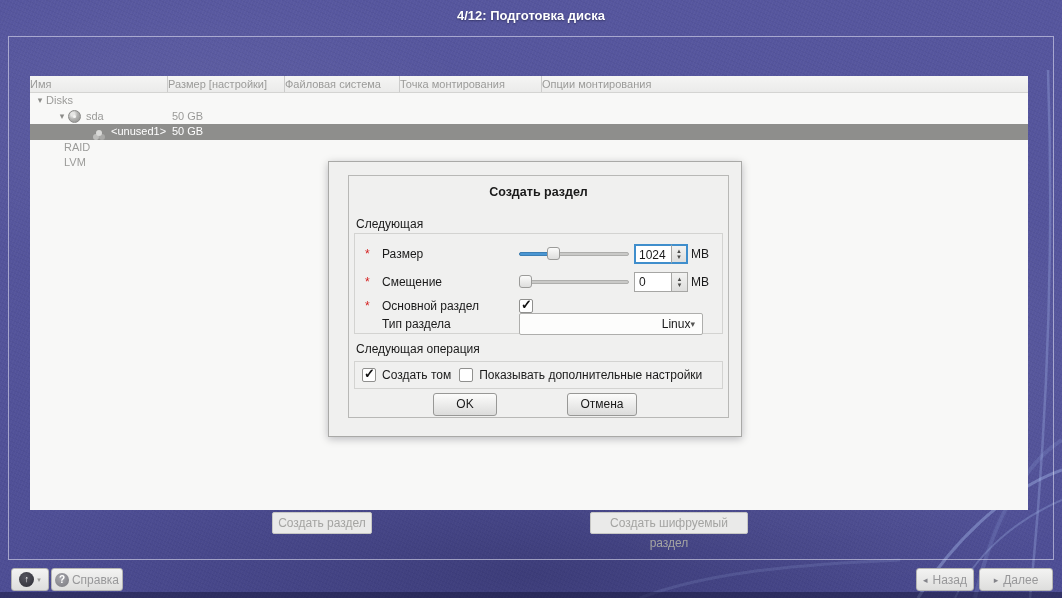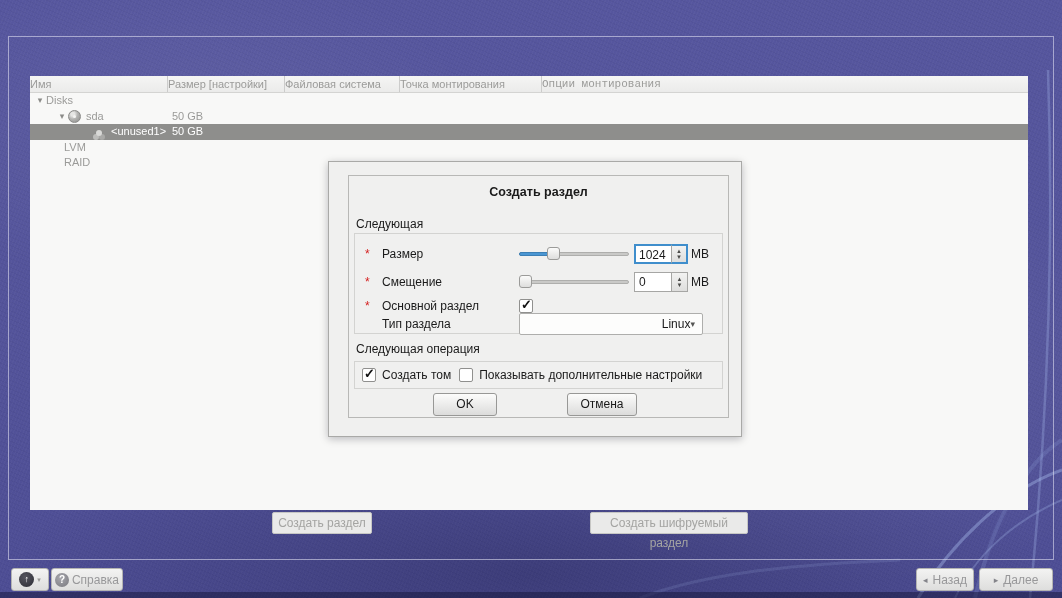--- a/index.html
+++ b/index.html
@@ -36,21 +36,21 @@
 
   
   .panel {
     position:absolute; left:30px; top:76px; width:998px; height:434px;
     background:#f8f8f7; font-size:11px; color:#9b9b99;
   }
   .thead { display:flex; height:17px; line-height:16px;
     background:linear-gradient(#f5f5f4,#ebebea);
     border-bottom:1px solid #d4d4d2; }
   .th { padding-left:0; border-right:1px solid #cccccb; overflow:hidden; white-space:nowrap; }
-  .c1 { width:138px; } .c2 { width:117px; } .c3 { width:115px; } .c4 { width:142px; } .c5 { flex:1; border-right:none;font-family:Liberation Mono, monospace; }
+  .c1 { width:138px; } .c2 { width:117px; } .c3 { width:115px; } .c4 { width:142px; } .c5 { flex:1; border-right:none; }
   .trow { display:flex; height:15.5px; line-height:15.5px; white-space:nowrap; cursor:default; }
   .trow .cell { display:flex; align-items:center; overflow:hidden; }
   .trow.sel { background:#8e8e8c; color:#ffffff; }
   .exp { display:inline-block; width:12px; font-size:9px; color:#8b8b89; text-align:center; flex:none; }
   .pad4 { padding-left:4px; } .pad26 { padding-left:26px; } .pad62 { padding-left:62px; } .pad34 { padding-left:34px; }
   .icon-disk {
     display:inline-block; flex:none; width:13px; height:13px; margin-right:5px; border-radius:50%;
     background:radial-gradient(circle at 35% 30%, #e6e6e4 0 18%, #b5b5b3 45%, #8c8c8a 100%);
     border:1px solid #8a8a88; position:relative;
   }
@@ -139,20 +139,21 @@
 <div class="screen">
 
   <svg class="swirls" viewBox="0 0 1062 598">
     <path d="M 1048 70 C 1054 250, 1048 420, 1030 598" fill="none" stroke="rgba(170,190,238,0.30)" stroke-width="2.5"></path>
     <path d="M 1062 470 C 1005 490, 950 545, 918 598" fill="none" stroke="rgba(170,190,238,0.40)" stroke-width="3"></path>
     <path d="M 1062 500 C 1015 520, 975 555, 955 598" fill="none" stroke="rgba(170,190,238,0.28)" stroke-width="2"></path>
     <path d="M 1062 440 C 1030 460, 995 510, 975 598" fill="none" stroke="rgba(150,170,225,0.20)" stroke-width="4"></path>
     <path d="M 640 598 C 700 575, 780 565, 900 560" fill="none" stroke="rgba(170,190,238,0.15)" stroke-width="3"></path>
   </svg>
 
+  <div class="titlebar">4/12: Подготовка диска</div>
 
   <div class="frame"></div>
 
   <div class="panel">
     <div class="thead">
       <div class="th c1">Имя</div>
       <div class="th c2">Размер [настройки]</div>
       <div class="th c3">Файловая система</div>
       <div class="th c4">Точка монтирования</div>
       <div class="th c5">Опции монтирования</div>
@@ -175,24 +176,24 @@
       <div class="cell c1 pad62">
           <span class="icon-free"></span>
           <span>&lt;unused1&gt;</span>
         </div>
       <div class="cell c2 sizecell">50 GB</div>
       <div class="cell c3"></div>
         <div class="cell c4"></div>
         <div class="cell c5"></div>
     </div>
     <div class="trow">
+      <div class="cell c1 pad34">RAID</div>
+    </div>
+    <div class="trow">
       <div class="cell c1 pad34">LVM</div>
-    </div>
-    <div class="trow">
-      <div class="cell c1 pad34">RAID</div>
     </div>
   </div>
 
   <div class="dialog">
     <div class="dlg-inner">
       <div class="dlg-title">Создать раздел</div>
 
       <div class="sect-label" style="top:41px;">Следующая</div>
 
       <div class="fieldset">

